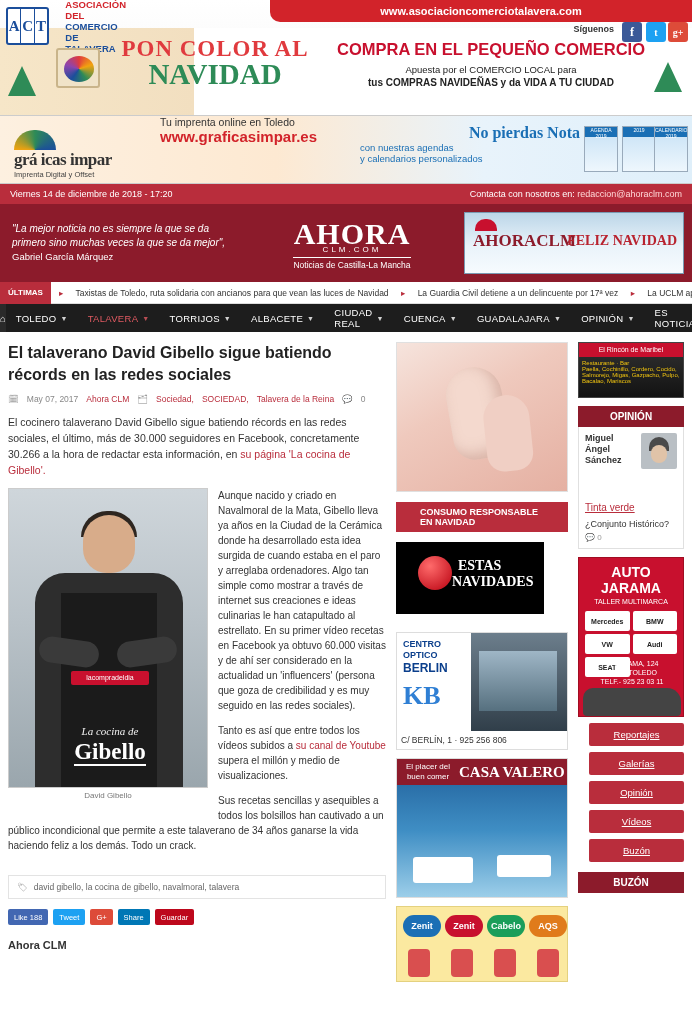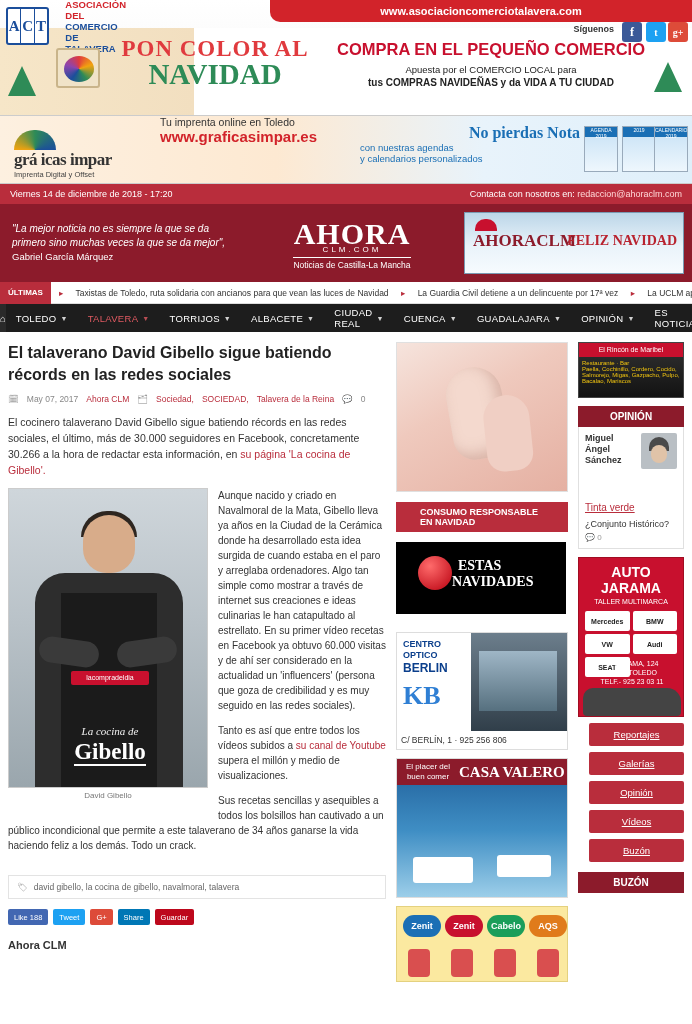--- a/index.html
+++ b/index.html
@@ -179,21 +179,21 @@
   .share .fb { background: #4267b2; } .share .tw { background: #1da1f2; }
   .share .gp { background: #dd4b39; } .share .in { background: #0077b5; }
   .share .pin { background: #bd081c; }
   .byline { margin-top: 14px; font-size: 11px; font-weight: bold; color: #333; }
 
   
   .baby-img { width: 172px; height: 150px; border:1px solid #e0e0e0; background: linear-gradient(150deg,#f6e4dd 0%,#efc9bd 40%,#e5b0a2 100%); position:relative; overflow:hidden;}
   .baby-foot { position:absolute; left: 52px; top: 24px; width: 56px; height: 92px; background:#f4d9ce; border-radius: 28px 28px 22px 22px; transform: rotate(-10deg); box-shadow: inset -6px -6px 14px rgba(190,140,125,.5);}
   .baby-foot2 { position:absolute; left: 88px; top: 52px; width: 46px; height: 76px; background:#f0cfc4; border-radius: 24px 24px 18px 18px; transform: rotate(-6deg);}
   .sec-head { background:#b92d3c; color:#fff; font-size: 9px; font-weight:bold; padding: 5px 24px; margin-top:10px;}
-  .mid-ad1 { width: 170px; height: 92px; background:#000; position:relative; margin-top:0; overflow:hidden;}
+  .mid-ad1 { width: 148px; height: 92px; background:#000; position:relative; margin-top:0; overflow:hidden;}
   .mid-ad1 .ball { position:absolute; left: 22px; top: 24px; width: 34px; height: 34px; border-radius:50%; background: radial-gradient(circle at 35% 30%, #ff6b6b, #b8000f);}
   .mid-ad1 .t1 { position:absolute; left: 62px; top: 26px; color:#fff; font-weight:bold; font-size:14px; font-family:"Liberation Serif",serif;}
   .mid-ad1 .t2 { position:absolute; left: 56px; top: 42px; color:#fff; font-weight:bold; font-size:14px; font-family:"Liberation Serif",serif;}
   .mid-ad1 .barTop { position:absolute; left:0; top:0; width:172px; height:10px; background:#fff;}
   .mid-ad1 .barBot { position:absolute; left:0; bottom:0; width:172px; height:10px; background:#fff;}
   .optic-ad { width: 172px; height: 118px; margin-top: 8px; border:1px solid #ddd; position:relative; background:#fff; overflow:hidden;}
   .optic-ad .left { position:absolute; left:0; top:0; width: 74px; height:100px; background:#fff; padding:6px;}
   .optic-ad .centro { font-size: 9px; color:#0b3f8c; font-weight:bold; line-height:11px;}
   .optic-ad .berlin { font-size: 12px; color:#0b3f8c; font-weight:bold; }
   .optic-ad .kb { font-size: 26px; color:#2f7fd4; font-weight:bold; font-family:"Liberation Serif",serif; margin-top:6px;}

